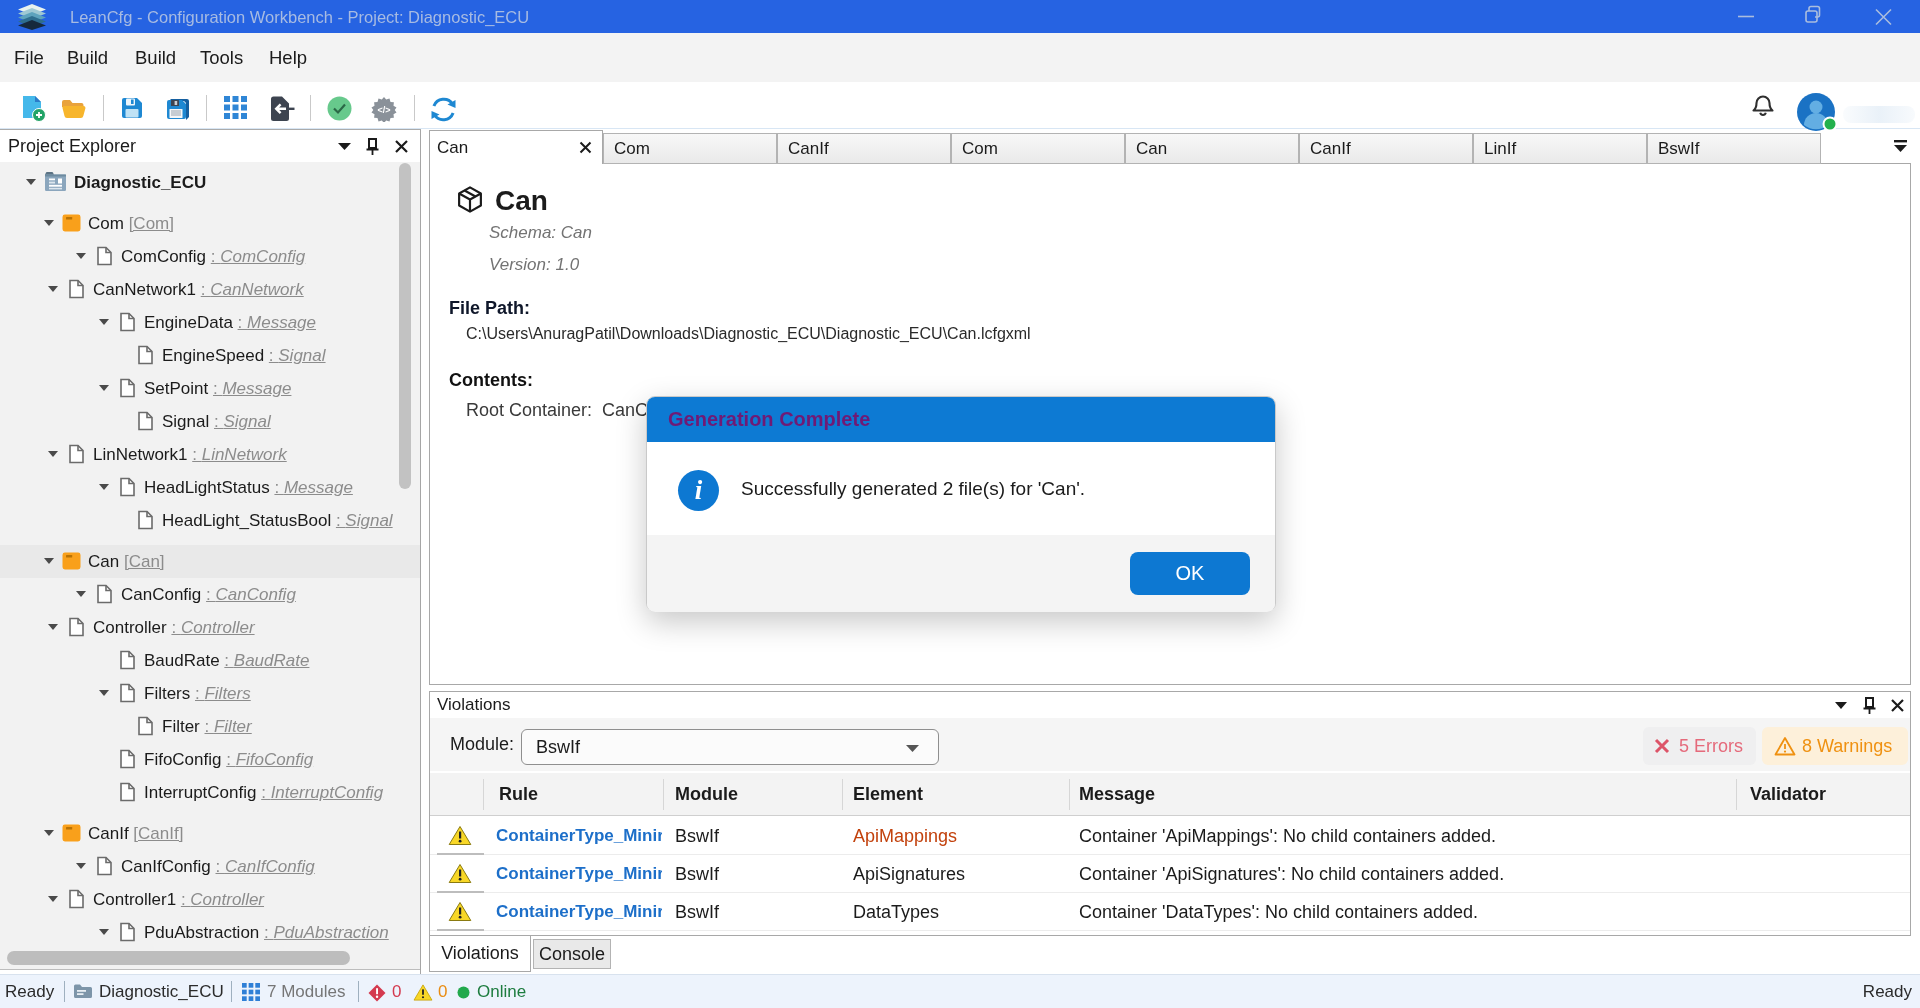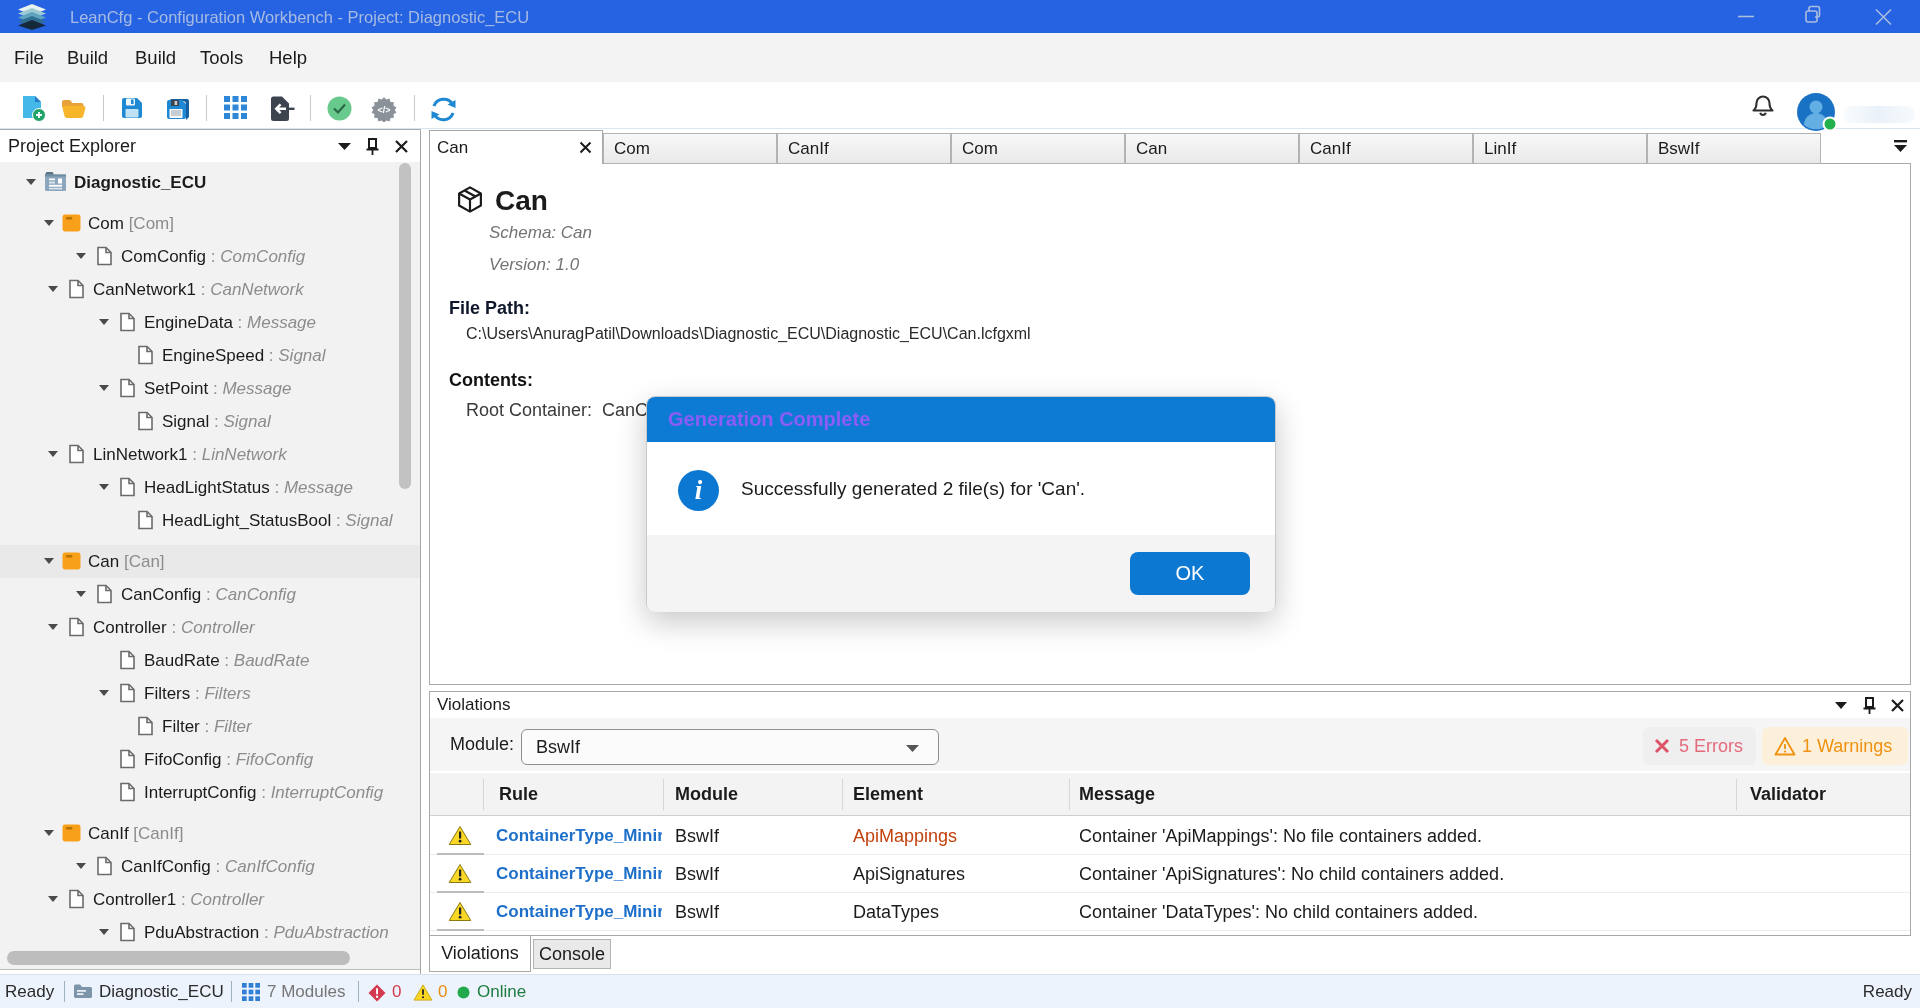--- a/index.html
+++ b/index.html
@@ -24,21 +24,21 @@
   
   #leftpanel { left:0; top:130px; width:421px; height:844px; background:#fff; border-right:1px solid #a6a6a6; }
   #lp-title { left:8px; top:0; height:32px; line-height:32px; font-size:18px; color:#1b1b1b; }
   #lp-body { left:0; top:32px; width:420px; height:808px; background:#f2f2f2; overflow:hidden; border-bottom:1px solid #bdbdbd; }
   .trow { position:relative; height:33px; line-height:33px; font-size:17px; color:#1b1b1b; white-space:nowrap; }
   .trow.gap { margin-top:8px; }
   .trow.sel { background:#e9e9e9; }
   .arrowslot { display:inline-block; width:26px; text-align:center; }
   .tarrow { display:inline-block; width:0; height:0; border-left:5.5px solid transparent; border-right:5.5px solid transparent; border-top:6.5px solid #4a4a4a; vertical-align:middle; margin-top:-3px; }
   .ticon { display:inline-block; width:20px; height:20px; vertical-align:middle; margin-top:-4px; margin-right:7px; }
-  .gray { color:#8c8c8c; }
+  .gray { color:#8c8c8c;text-decoration:underline; }
   .lv0{padding-left:18px;} .lv1{padding-left:36px;} .lv2{padding-left:68px;}
   .lv3{padding-left:40px;} .lv4{padding-left:91px;} .lv5{padding-left:109px;}
   #lp-vscroll { left:399px; top:163px; width:12px; height:326px; background:#c2c2c2; border-radius:6px; }
   #lp-hscroll { left:7px; top:821px; width:343px; height:14px; background:#bdbdbd; border-radius:7px; }
 
   
   #tabbar-line { left:603px; top:163px; width:1308px; height:1px; background:#a8a8a8; }
   #tab-active { left:429px; top:130px; width:174px; height:34px; background:#fff; border:1px solid #a8a8a8; border-bottom:none; font-size:17px; color:#1b1b1b; }
   .tab { position:absolute; top:133px; height:31px; background:linear-gradient(#f8f8f8,#e9e9e9); border:1px solid #b3b3b3; line-height:29px; padding-left:10px; font-size:17px; color:#1b1b1b; }
 
@@ -307,21 +307,21 @@
   <div class="abs" style="left:495px; top:185px; font-size:28px; font-weight:bold; color:#1b1b1b;">Can</div>
   <div class="abs" style="left:489px; top:223px; font-size:17px; font-style:italic; color:#737373;">Schema: Can</div>
   <div class="abs" style="left:489px; top:255px; font-size:17px; font-style:italic; color:#737373;">Version: 1.0</div>
   <div class="abs" style="left:449px; top:298px; font-size:18px; font-weight:bold; color:#0f172a;">File Path:</div>
   <div class="abs" style="left:466px; top:325px; font-size:16px; color:#2a2a2a;">C:\Users\AnuragPatil\Downloads\Diagnostic_ECU\Diagnostic_ECU\Can.lcfgxml</div>
   <div class="abs" style="left:449px; top:370px; font-size:18px; font-weight:bold; color:#111;">Contents:</div>
   <div class="abs" style="left:466px; top:400px; font-size:18px; color:#3a3a3a;">Root Container:&nbsp; CanConfig</div>
 
   <div class="abs" style="left:646px; top:396px; width:630px; height:216px; border-radius:9px; background:#fff; border:1px solid #c9c9c9; box-shadow:0 10px 30px rgba(0,0,0,0.22);">
     <div style="position:absolute; left:0; top:0; width:100%; height:45px; background:#0d7ad3; border-radius:8px 8px 0 0;"></div>
-    <div style="position:absolute; left:21px; top:0; height:44px; line-height:45px; font-size:20px; font-weight:bold; color:#8b5cf6;">Generation Complete</div>
+    <div style="position:absolute; left:21px; top:0; height:44px; line-height:45px; font-size:20px; font-weight:bold; color:#701a75;">Generation Complete</div>
     <div style="position:absolute; left:0; top:138px; width:100%; height:77px; background:#f4f4f4; border-radius:0 0 8px 8px;"></div>
     <div style="position:absolute; left:31px; top:73px; width:41px; height:41px; border-radius:50%; background:#0d78d2; color:#fff; text-align:center; font-family:'Liberation Serif', serif; font-style:italic; font-weight:bold; font-size:27px; line-height:40px;">i</div>
     <div style="position:absolute; left:94px; top:81px; font-size:19px; color:#1b1b1b;">Successfully generated 2 file(s) for 'Can'.</div>
     <div style="position:absolute; left:483px; top:155px; width:120px; height:43px; background:#0d78d2; border-radius:8px; color:#fff; font-size:20px; text-align:center; line-height:43px;">OK</div>
   </div>
 
   <div id="violations" class="abs">
     <div style="position:absolute; left:7px; top:0; height:26px; line-height:26px; font-size:17px; color:#1b1b1b;">Violations</div>
     <svg style="position:absolute; right:62px; top:9px;" width="13" height="9">
         <polygon points="0,1 12,1 6,8" fill="#1b1b1b"></polygon>
@@ -348,21 +348,21 @@
             <path d="M3 3 L15 15 M15 3 L3 15" stroke="#dd5468" stroke-width="3"></path>
           </svg>
         <span style="position:absolute; left:36px; top:0; height:38px; line-height:38px; font-size:18px; color:#e56a7b;">5 Errors</span>
       </div>
       <div style="position:absolute; left:1332px; top:9px; width:146px; height:38px; background:#fdf0da; border-radius:6px;">
         <svg style="position:absolute; left:12px; top:9px;" width="22" height="20" viewBox="0 0 22 20">
             <path d="M11 2 L20.5 18.5 H1.5 Z" fill="none" stroke="#ef9111" stroke-width="1.8" stroke-linejoin="round"></path>
             <path d="M11 8 v5" stroke="#ef9111" stroke-width="1.8"></path>
             <circle cx="11" cy="15.6" r="1.1" fill="#ef9111"></circle>
           </svg>
-        <span style="position:absolute; left:40px; top:0; height:38px; line-height:38px; font-size:18px; color:#ef9111;">1 Warnings</span>
+        <span style="position:absolute; left:40px; top:0; height:38px; line-height:38px; font-size:18px; color:#ef9111;">8 Warnings</span>
       </div>
     </div>
 
     <div style="position:absolute; left:0; top:81px; width:1480px; height:43px; background:#f3f3f3; border-bottom:1px solid #cfcfcf;">
       <div style="position:absolute; left:53px; top:6px; width:1px; height:31px; background:#d6d6d6;"></div>
       <div style="position:absolute; left:233px; top:6px; width:1px; height:31px; background:#d6d6d6;"></div>
       <div style="position:absolute; left:412px; top:6px; width:1px; height:31px; background:#d6d6d6;"></div>
       <div style="position:absolute; left:639px; top:6px; width:1px; height:31px; background:#d6d6d6;"></div>
       <div style="position:absolute; left:1306px; top:6px; width:1px; height:31px; background:#d6d6d6;"></div>
       <span style="position:absolute; left:69px; top:0; height:43px; line-height:43px; font-size:18px; font-weight:bold; color:#1b1b1b;">Rule</span>
@@ -375,21 +375,21 @@
     <div class="vrow" style="position:absolute; left:0; top:125px; width:1480px; height:38px; border-bottom:1px solid #ececec;">
       <svg style="position:absolute; left:18px; top:8px;" width="24" height="21" viewBox="0 0 24 21">
           <path d="M12 1.5 L22.8 19.5 H1.2 Z" fill="#f8d727" stroke="#8a7a10" stroke-width="1" stroke-linejoin="round"></path>
           <rect x="11" y="6.5" width="2.2" height="7" fill="#222"></rect>
           <circle cx="12.1" cy="16.2" r="1.4" fill="#222"></circle>
         </svg>
       <div style="position:absolute; left:7px; top:36px; width:47px; height:2px; background:#bdbdbd;"></div>
       <span style="position:absolute; left:66px; top:0; width:166px; height:38px; line-height:38px; font-size:17px; font-weight:bold; color:#1d6fc9; overflow:hidden; white-space:nowrap;">ContainerType_Minir</span>
       <span style="position:absolute; left:245px; top:0; height:38px; line-height:38px; font-size:18px; color:#1b1b1b;">BswIf</span>
       <span style="position:absolute; left:423px; top:0; height:38px; line-height:38px; font-size:18px; color:#c2410c;">ApiMappings</span>
-      <span style="position:absolute; left:649px; top:0; height:38px; line-height:38px; font-size:18px; color:#1b1b1b;">Container 'ApiMappings': No file containers added.</span>
+      <span style="position:absolute; left:649px; top:0; height:38px; line-height:38px; font-size:18px; color:#1b1b1b;">Container 'ApiMappings': No child containers added.</span>
     </div>
     <div class="vrow" style="position:absolute; left:0; top:163px; width:1480px; height:38px; border-bottom:1px solid #ececec;">
       <svg style="position:absolute; left:18px; top:8px;" width="24" height="21" viewBox="0 0 24 21">
           <path d="M12 1.5 L22.8 19.5 H1.2 Z" fill="#f8d727" stroke="#8a7a10" stroke-width="1" stroke-linejoin="round"></path>
           <rect x="11" y="6.5" width="2.2" height="7" fill="#222"></rect>
           <circle cx="12.1" cy="16.2" r="1.4" fill="#222"></circle>
         </svg>
       <div style="position:absolute; left:7px; top:36px; width:47px; height:2px; background:#bdbdbd;"></div>
       <span style="position:absolute; left:66px; top:0; width:166px; height:38px; line-height:38px; font-size:17px; font-weight:bold; color:#1d6fc9; overflow:hidden; white-space:nowrap;">ContainerType_Minir</span>
       <span style="position:absolute; left:245px; top:0; height:38px; line-height:38px; font-size:18px; color:#1b1b1b;">BswIf</span>

